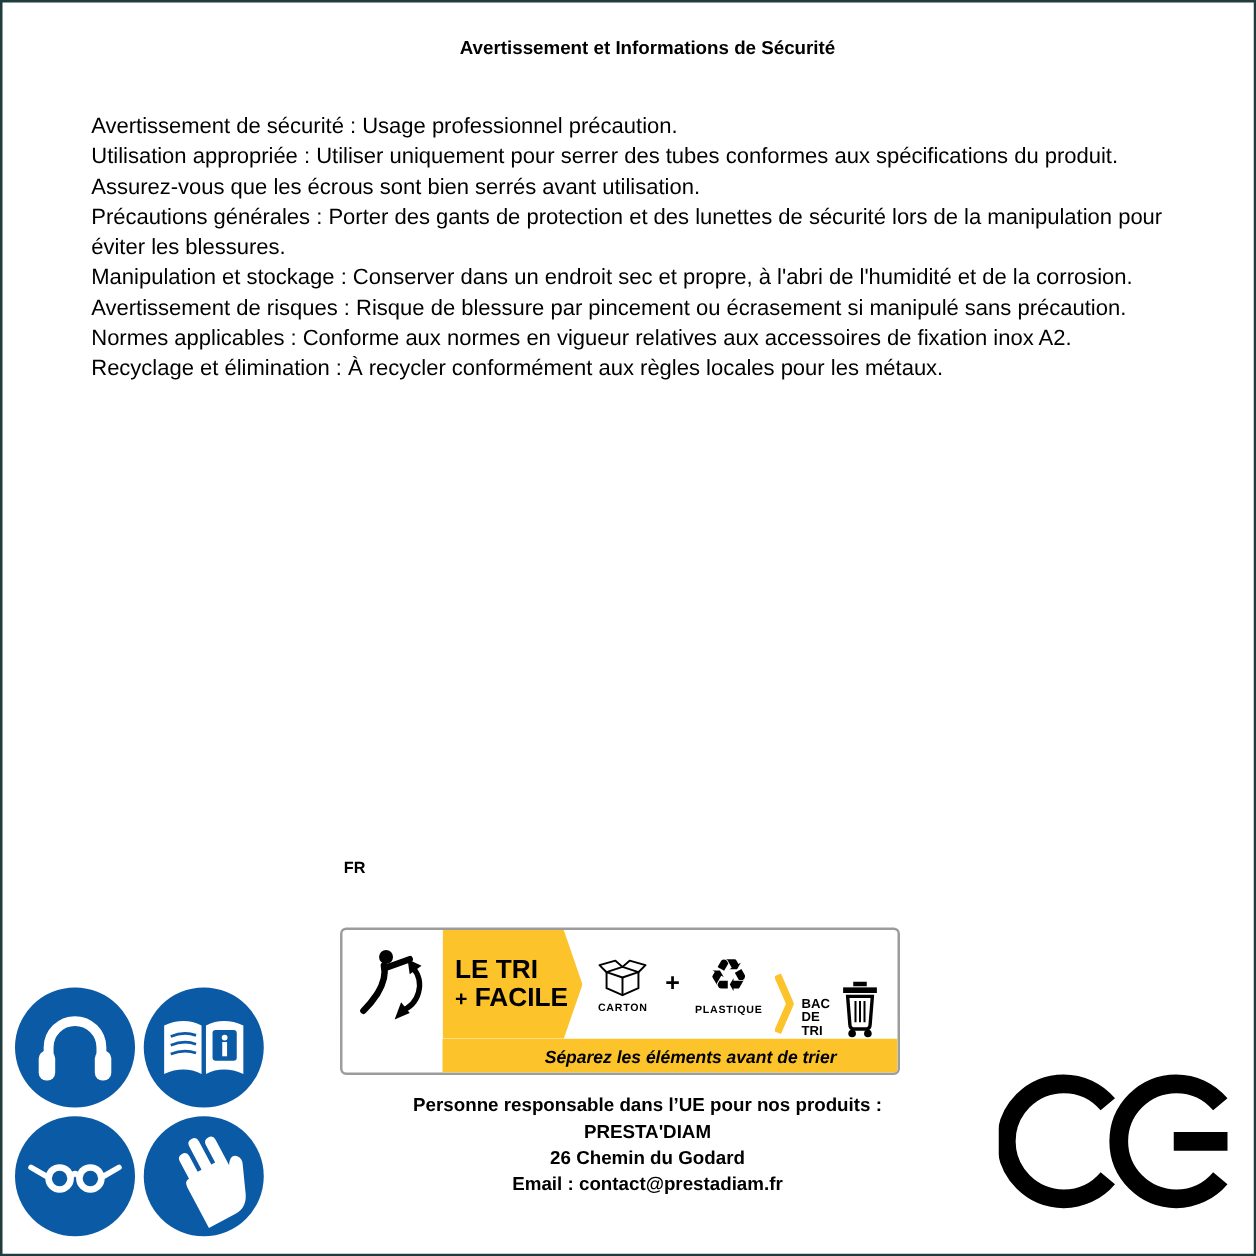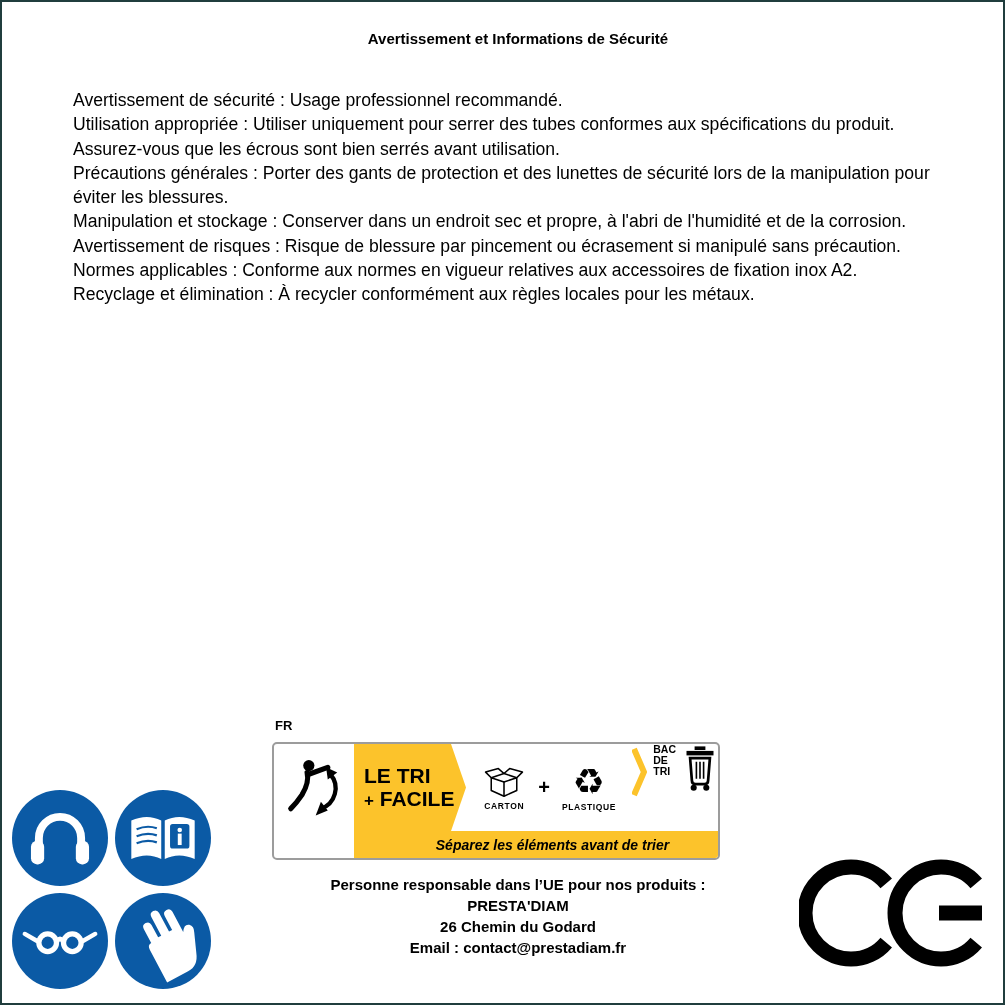--- a/index.html
+++ b/index.html
@@ -14,54 +14,54 @@
   .warnings p { margin:0; }
 
   
   .icons-grid { position:absolute; left:10px; top:788px; display:grid; grid-template-columns:96px 96px; grid-auto-rows:96px; gap:7px; }
   .picto { width:96px; height:96px; border-radius:50%; background:var(--blue); display:flex; align-items:center; justify-content:center; }
   .picto svg { width:88px; height:88px; }
   .blue { fill:var(--blue); }
   .blue-stroke { stroke:var(--blue); }
 
   
-  .fr { position:absolute; left:273px; top:716px; font-weight:bold; font-size:13px; }
+  .fr { position:absolute; left:273px; top:684px; font-weight:bold; font-size:13px; }
   .reco { position:absolute; left:270px; top:740px; width:448px; height:118px; border:2px solid #9c9c9c; border-radius:5px; background:#fff; overflow:hidden; display:flex; flex-direction:column; }
   .reco-top { flex:1; display:flex; align-items:stretch; }
   .triman { width:80px; display:flex; align-items:center; justify-content:center; }
   .triman svg { width:62px; height:70px; }
   .headline { width:112px; background:var(--yellow); clip-path:polygon(0 0, calc(100% - 15px) 0, 100% 50%, calc(100% - 15px) 100%, 0 100%); display:flex; flex-direction:column; justify-content:center; padding-left:10px; font-weight:bold; font-size:21px; line-height:23px; }
   .headline .plus { font-size:17px; }
   .materials { flex:1; display:flex; align-items:center; justify-content:center; gap:12px; }
   .material { display:flex; flex-direction:column; align-items:center; gap:2px; }
   .material .mlabel { font-size:8.5px; font-weight:bold; letter-spacing:0.6px; }
   .plus-sep { font-size:20px; font-weight:bold; }
   .glyph { font-family:"DejaVu Sans",sans-serif; font-size:36px; line-height:36px; color:#000; }
-  .binzone { display:flex; align-items:flex-start; gap:6px; padding-right:0; }
+  .binzone { display:flex; align-items:flex-end; gap:6px; padding-right:12px; }
   .chev { width:15px; height:56px; }
   .chev polyline { stroke:var(--yellow); }
   .bintext { font-size:10.5px; font-weight:bold; line-height:11px; }
   .reco-bottom { height:27px; margin-left:80px; background:var(--yellow); display:flex; align-items:center; justify-content:center; font-style:italic; font-weight:bold; font-size:14px;padding-left:33px; }
 
   
   .resp { position:absolute; left:268px; top:872px; width:496px; text-align:center; font-weight:bold; font-size:15px; line-height:21px; }
 
   
   .ce { position:absolute; left:797px; top:850px; width:196px; height:122px; }
   .ce svg { width:100%; height:100%; }
 </style>
 </head>
 <body>
 
 <div class="sheet">
 
   <div class="title">Avertissement et Informations de Sécurité</div>
 
   <div class="warnings">
-    <p>Avertissement de sécurité : Usage professionnel recommandé.</p>
+    <p>Avertissement de sécurité : Usage professionnel précaution.</p>
     <p>Utilisation appropriée : Utiliser uniquement pour serrer des tubes conformes aux spécifications du produit. Assurez-vous que les écrous sont bien serrés avant utilisation.</p>
     <p>Précautions générales : Porter des gants de protection et des lunettes de sécurité lors de la manipulation pour éviter les blessures.</p>
     <p>Manipulation et stockage : Conserver dans un endroit sec et propre, à l'abri de l'humidité et de la corrosion.</p>
     <p>Avertissement de risques : Risque de blessure par pincement ou écrasement si manipulé sans précaution.</p>
     <p>Normes applicables : Conforme aux normes en vigueur relatives aux accessoires de fixation inox A2.</p>
     <p>Recyclage et élimination : À recycler conformément aux règles locales pour les métaux.</p>
   </div>
 
   <div class="icons-grid">
     <div class="picto">

